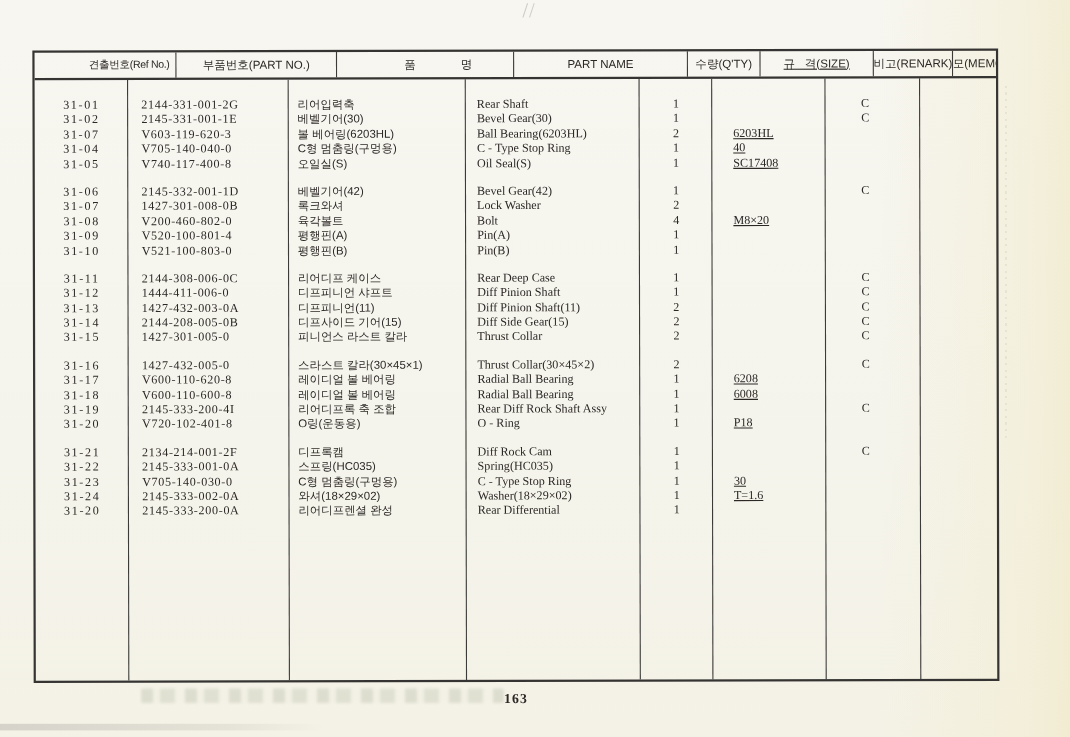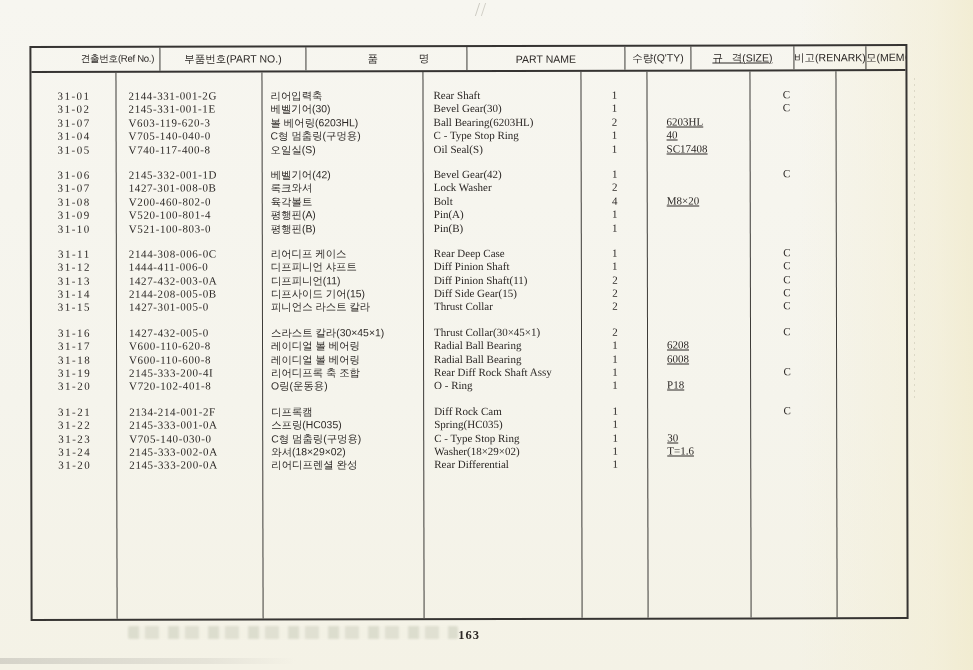--- a/index.html
+++ b/index.html
@@ -269,21 +269,21 @@
           <div class="cell w8 c-memo"></div>
         </div>
       </div>
 
     <div class="group">
 
     <div class="row">
           <div class="cell w1 c-ref">31-16</div>
           <div class="cell w2 c-part">1427-432-005-0</div>
           <div class="cell w3 c-kr">스라스트 칼라(30×45×1)</div>
-          <div class="cell w4 c-en">Thrust Collar(30×45×1)</div>
+          <div class="cell w4 c-en">Thrust Collar(30×45×2)</div>
           <div class="cell w5 c-qty">2</div>
           <div class="cell w6 c-size"></div>
           <div class="cell w7 c-remark">C</div>
           <div class="cell w8 c-memo"></div>
         </div>
         <div class="row">
           <div class="cell w1 c-ref">31-17</div>
           <div class="cell w2 c-part">V600-110-620-8</div>
           <div class="cell w3 c-kr">레이디얼 볼 베어링</div>
           <div class="cell w4 c-en">Radial Ball Bearing</div>

